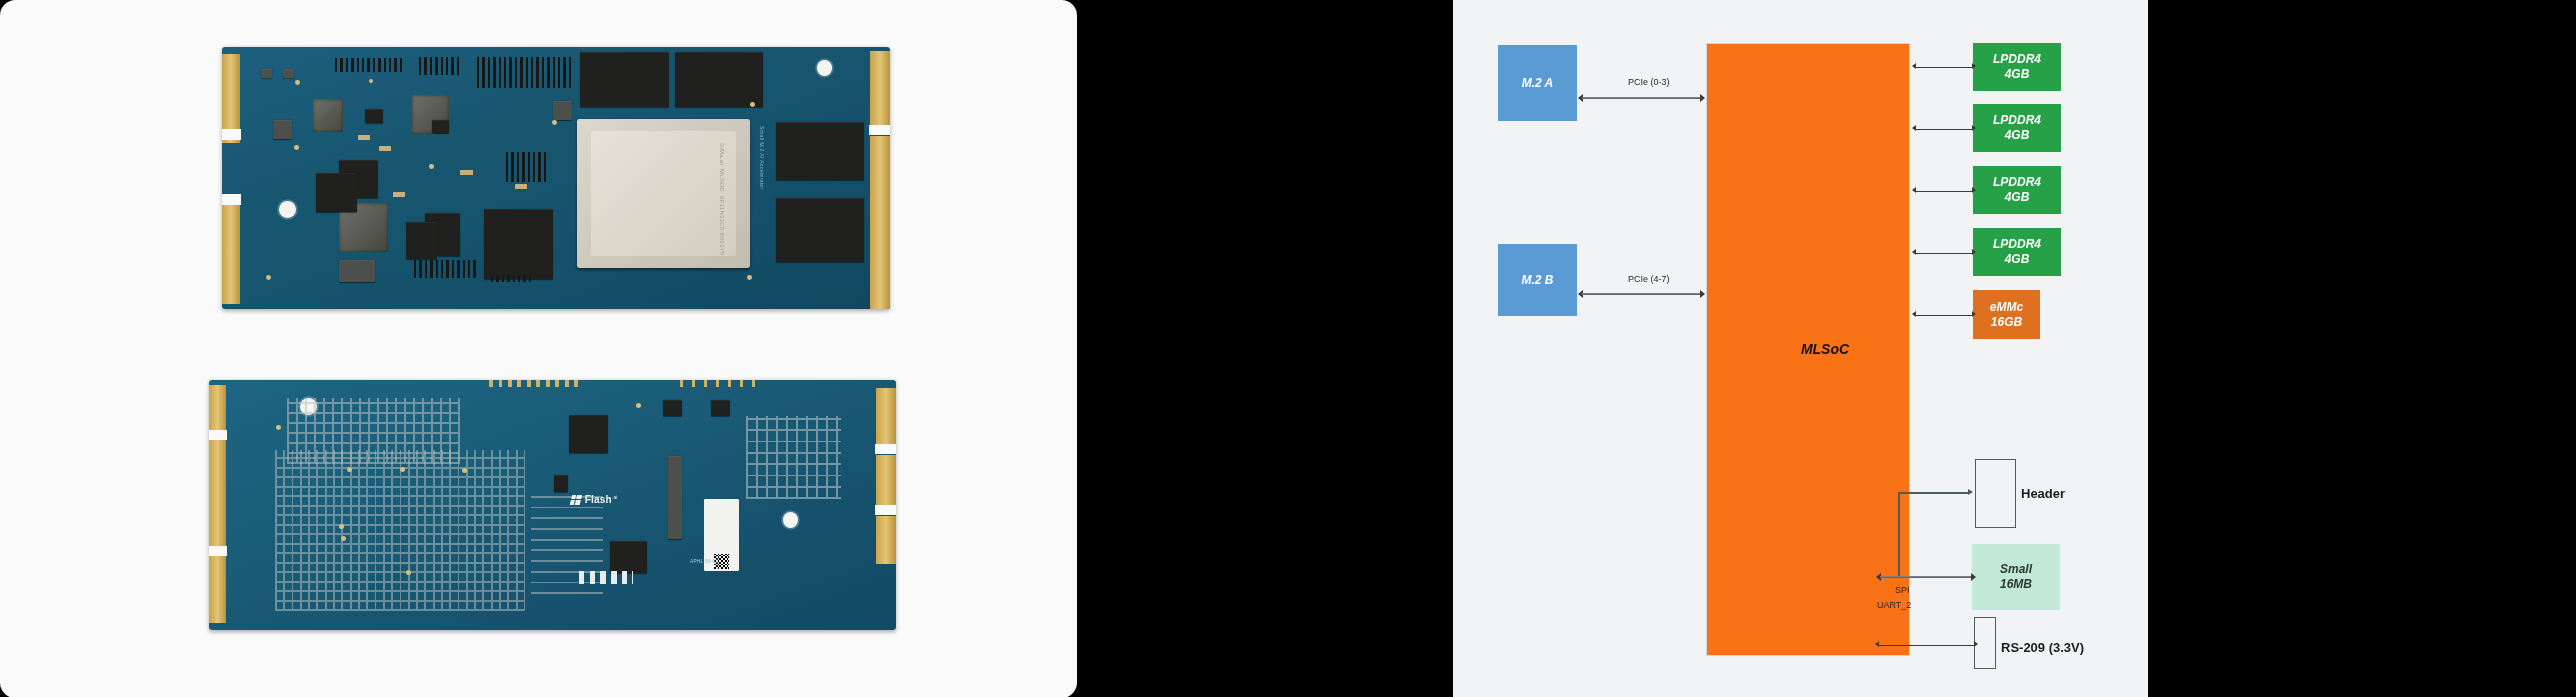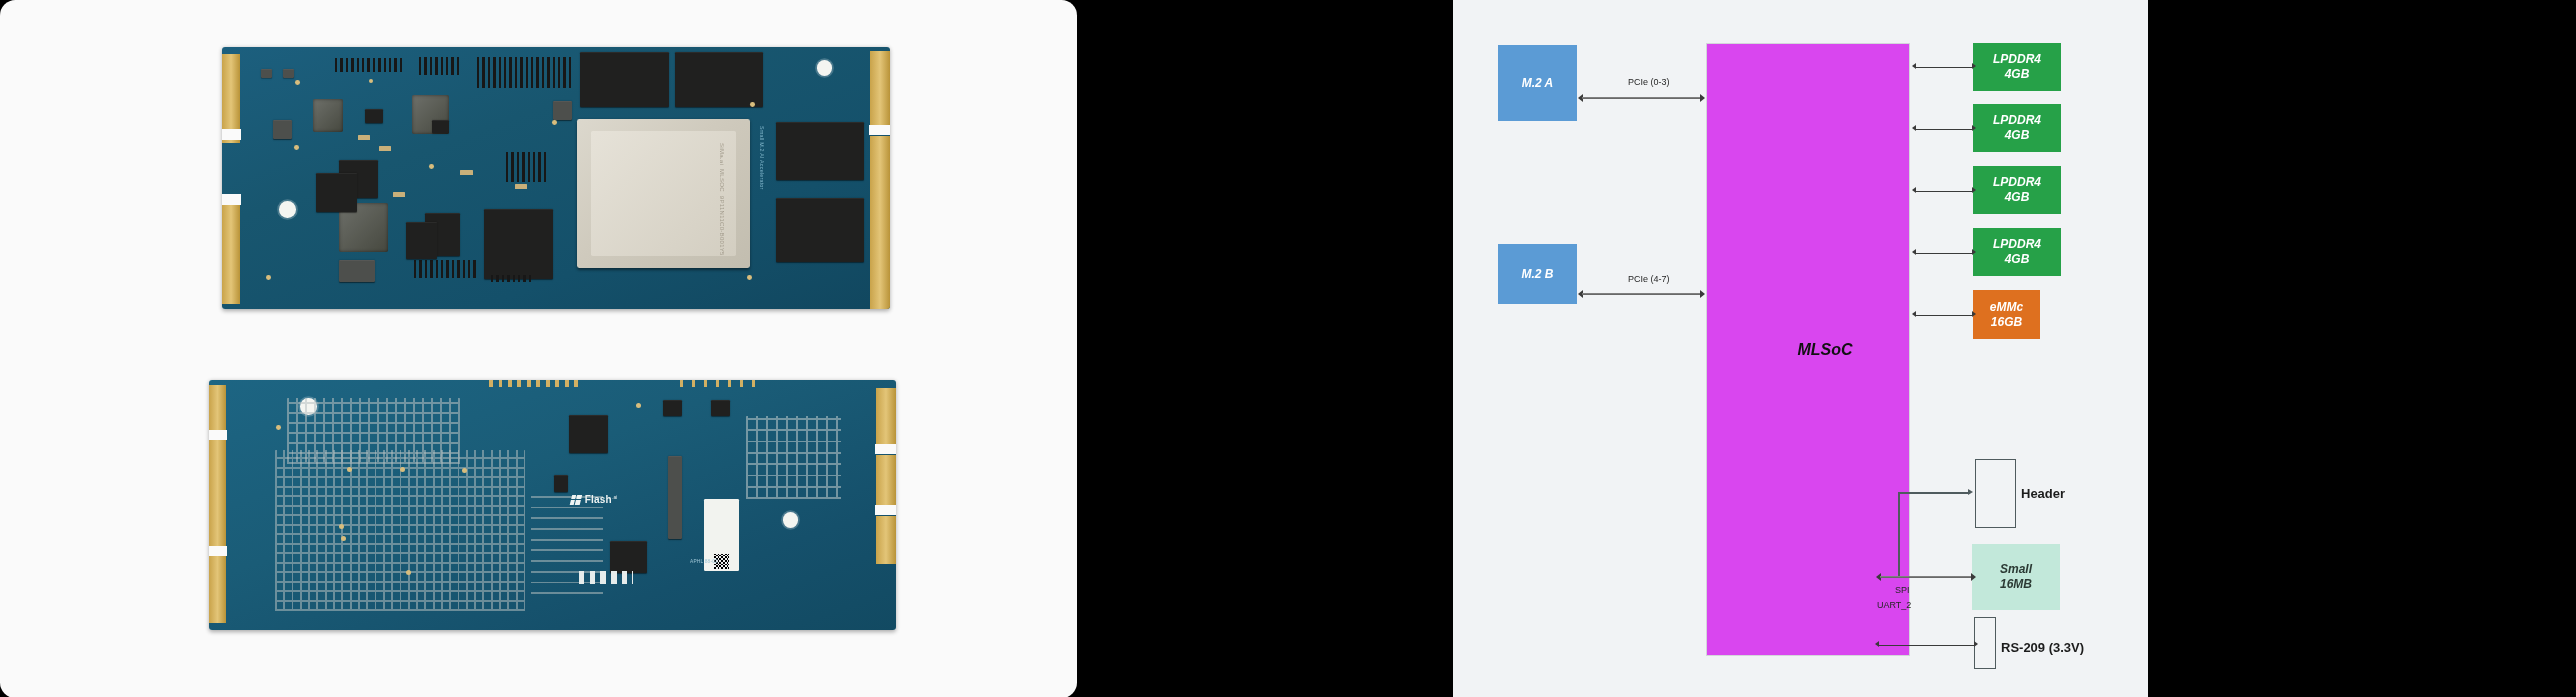--- a/index.html
+++ b/index.html
@@ -82,22 +82,22 @@
     position: absolute; left: 1453px; top: 0; width: 695px; height: 698px;
     background: #f1f3f5;
   }
 
   .blk {
     position: absolute; display: flex; flex-direction: column;
     align-items: center; justify-content: center; text-align: center;
     font-size: 12px; font-weight: 700; line-height: 1.25; font-style: italic;
   }
   .blk-m2   { background: #5b9bd5; color: #ffffff; }
-  .blk-soc  { background: #d946ef; border: 0.6px solid #d3d6da;
-              font-size: 16px; color: #111; font-weight: 700; padding-left: 34px; }
+  .blk-soc  { background: #f97316; border: 0.6px solid #d3d6da;
+              font-size: 14px; color: #111; font-weight: 700; padding-left: 34px; }
   .blk-ddr  { background: #26a148; color: #ffffff; }
   .blk-emmc { background: #de701f; color: #ffffff; }
   .blk-flash{ background: #c2e8da; color: #2b3a34; }
   .blk-outline { background: transparent; border: 1.5px solid #4f5b5e; }
 
   .side-label {
     position: absolute; font-size: 13px; color: #1c1c1c; white-space: nowrap;
     font-weight: 700;
   }
   .bus-label {
@@ -280,21 +280,21 @@
     <div class="blk blk-m2" style="left:45px;top:45px;width:79px;height:76px;">
       <span>M.2 A</span>
     </div>
     <div class="bus-label" style="left:175px;top:77px;">PCIe (0-3)</div>
     <div class="arrow2" style="left:125px;top:94px;width:127px;">
       <span class="ah l"></span>
       <span class="shaft"></span>
       <span class="ah r"></span>
     </div>
 
-    <div class="blk blk-m2" style="left:45px;top:244px;width:79px;height:60px;">
+    <div class="blk blk-m2" style="left:45px;top:244px;width:79px;height:72px;">
       <span>M.2 B</span>
     </div>
     <div class="bus-label" style="left:175px;top:274px;">PCIe (4-7)</div>
     <div class="arrow2" style="left:125px;top:290px;width:127px;">
       <span class="ah l"></span>
       <span class="shaft"></span>
       <span class="ah r"></span>
     </div>
 
     <div class="blk blk-soc" style="left:253px;top:43px;width:204px;height:613px;">

